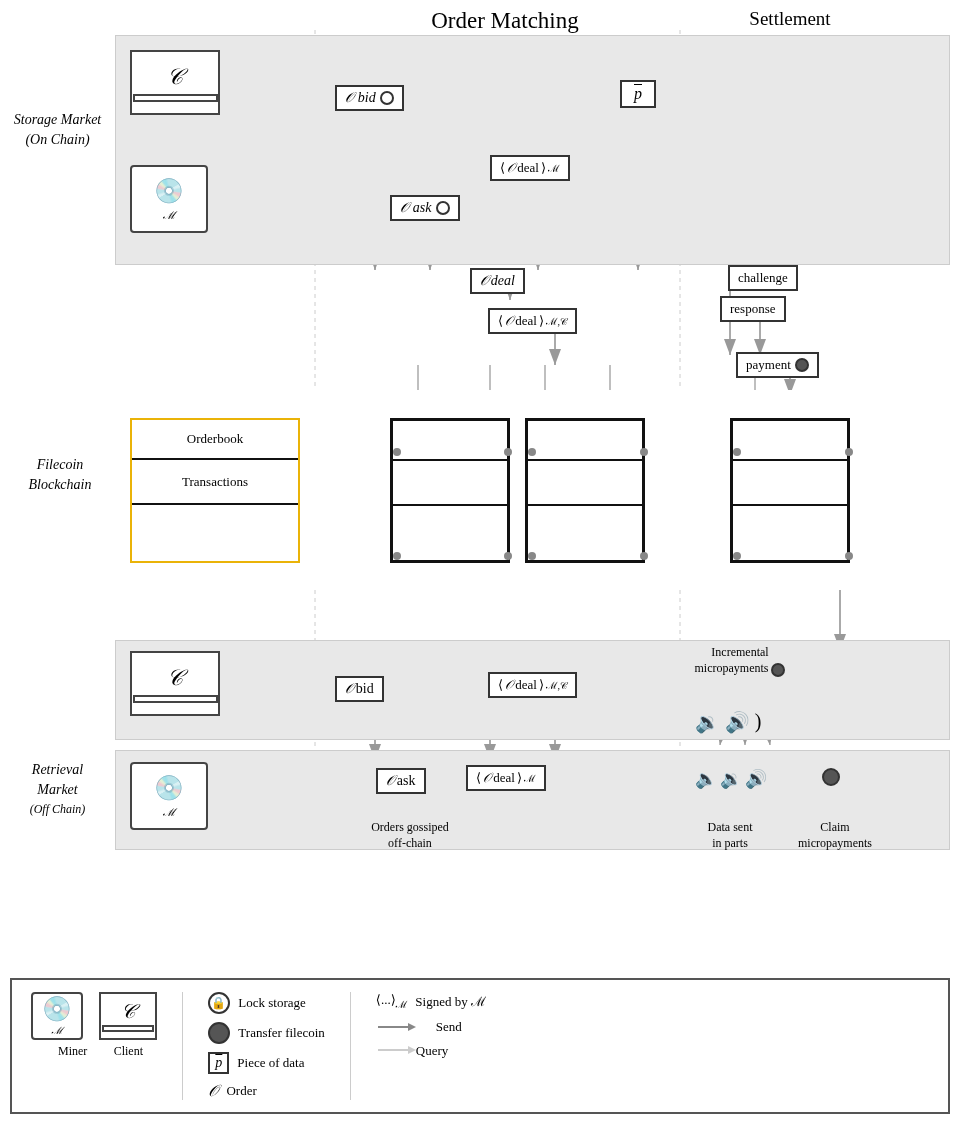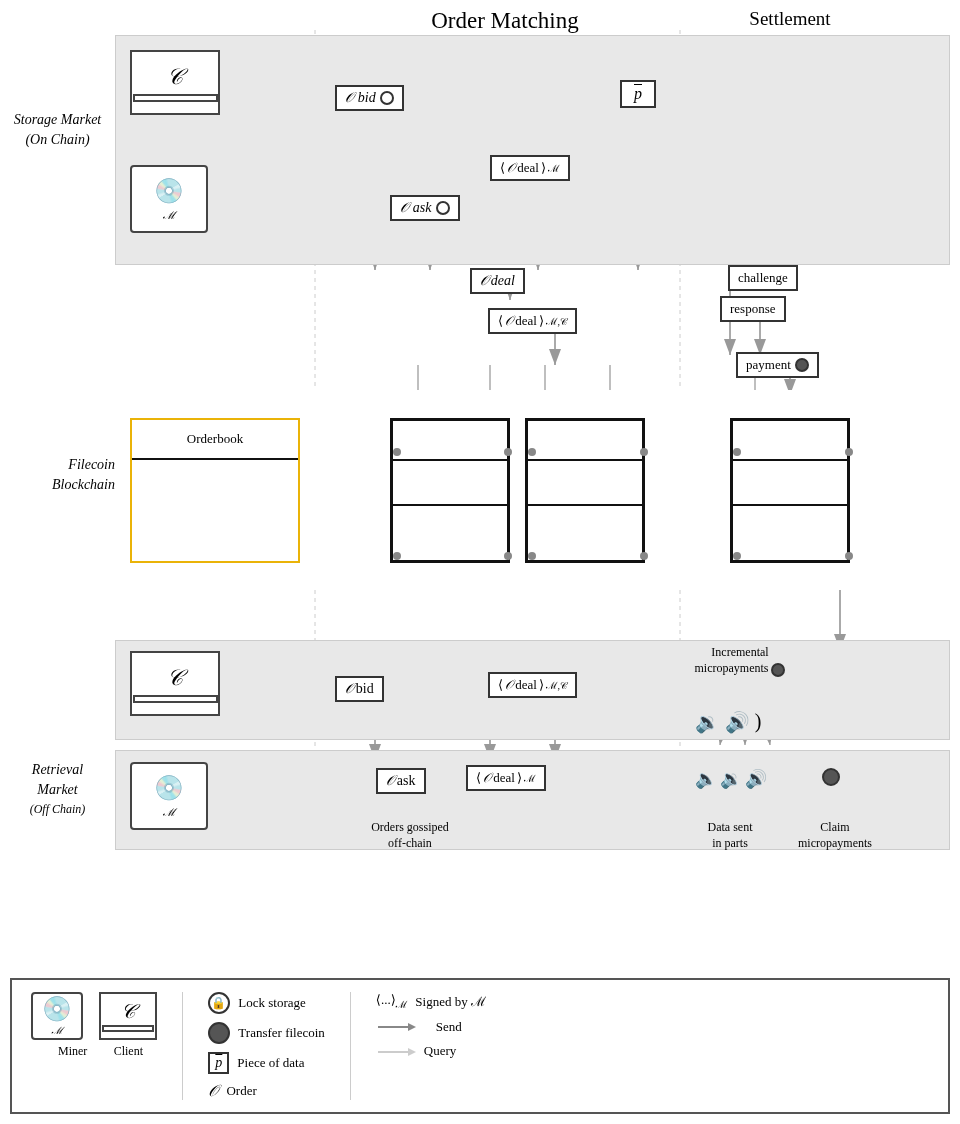--- a/index.html
+++ b/index.html
@@ -193,30 +193,33 @@
   </div>
 
   <div style="position:absolute; top:352px; left:736px; border:2px solid #333; background:#fff; padding:3px 8px; font-size:13px; display:flex; align-items:center; gap:4px;">
     <span>payment</span>
     <span style="width:14px; height:14px; border-radius:50%; border:2.5px solid #333; background:#555; display:inline-block;"></span>
   </div>
 
   <div style="position:absolute; top:390px; left:0; right:0; height:200px; background:#fff;">
   </div>
 
-  <div style="position:absolute; top:455px; left:5px; width:110px; text-align:right; font-size:14px; font-style:italic; line-height:1.4;">
+  <div style="position:absolute; top:455px; left:5px; width:110px; text-align:center; font-size:14px; font-style:italic; line-height:1.4;">
     Filecoin<br>Blockchain
   </div>
 
   <div style="position:absolute; top:418px; left:130px; width:170px; height:145px; border:2px solid #eab308; background:#fff;">
 
     <div style="border-bottom:2px solid #111; height:40px; display:flex; align-items:center; justify-content:center; font-size:13px;">
       <span>Orderbook</span>
     </div>
 
+    <div style="border-bottom:2px solid #111; height:45px; display:flex; align-items:center; justify-content:center; font-size:13px;">
+      <span>Transactions</span>
+    </div>
 
   </div>
 
   <div style="position:absolute; top:418px; left:390px; width:120px; height:145px; border:3px solid #111; background:#fff;">
     <div style="border-bottom:2px solid #111; height:40px;"></div>
     <div style="border-bottom:2px solid #111; height:45px;"></div>
     <div style="height:55px;"></div>
   </div>
 
   <div style="position:absolute; top:418px; left:525px; width:120px; height:145px; border:3px solid #111; background:#fff;">
@@ -369,21 +372,21 @@
         <span style="font-size:13px;">Signed by ℳ</span>
       </div>
       <div style="display:flex; align-items:center; gap:20px;">
 
         <svg width="40" height="14">
           <line x1="2" y1="7" x2="32" y2="7" stroke="#888" stroke-width="2"></line>
           <polygon points="32,3 40,7 32,11" fill="#888"></polygon>
         </svg>
         <span style="font-size:13px;">Send</span>
       </div>
-      <div style="display:flex; align-items:flex-end; gap:8px;">
+      <div style="display:flex; align-items:flex-start; gap:0;">
 
         <svg width="40" height="14">
           <line x1="2" y1="7" x2="32" y2="7" stroke="#ccc" stroke-width="2"></line>
           <polygon points="32,3 40,7 32,11" fill="#ccc"></polygon>
         </svg>
         <span style="font-size:13px;">Query</span>
       </div>
     </div>
 
   </div>

